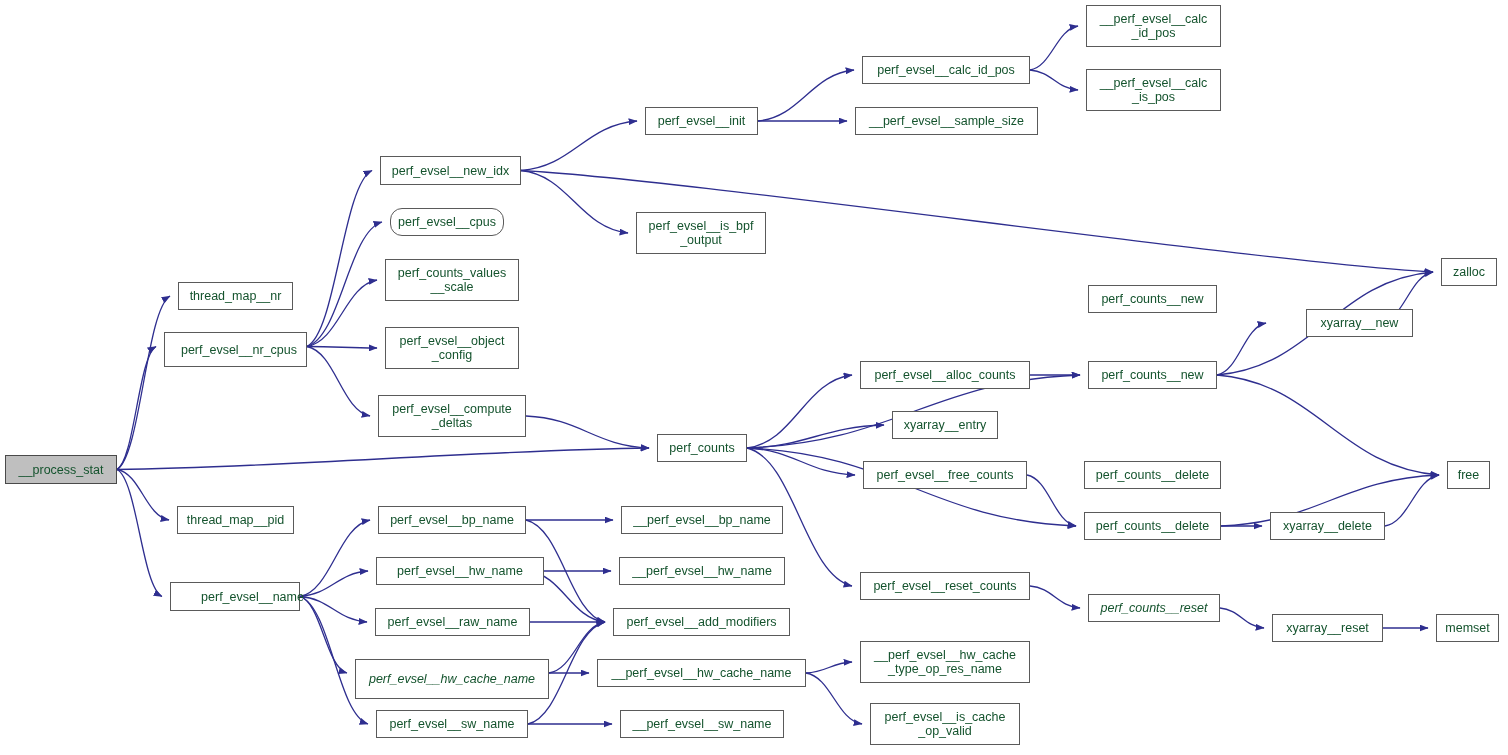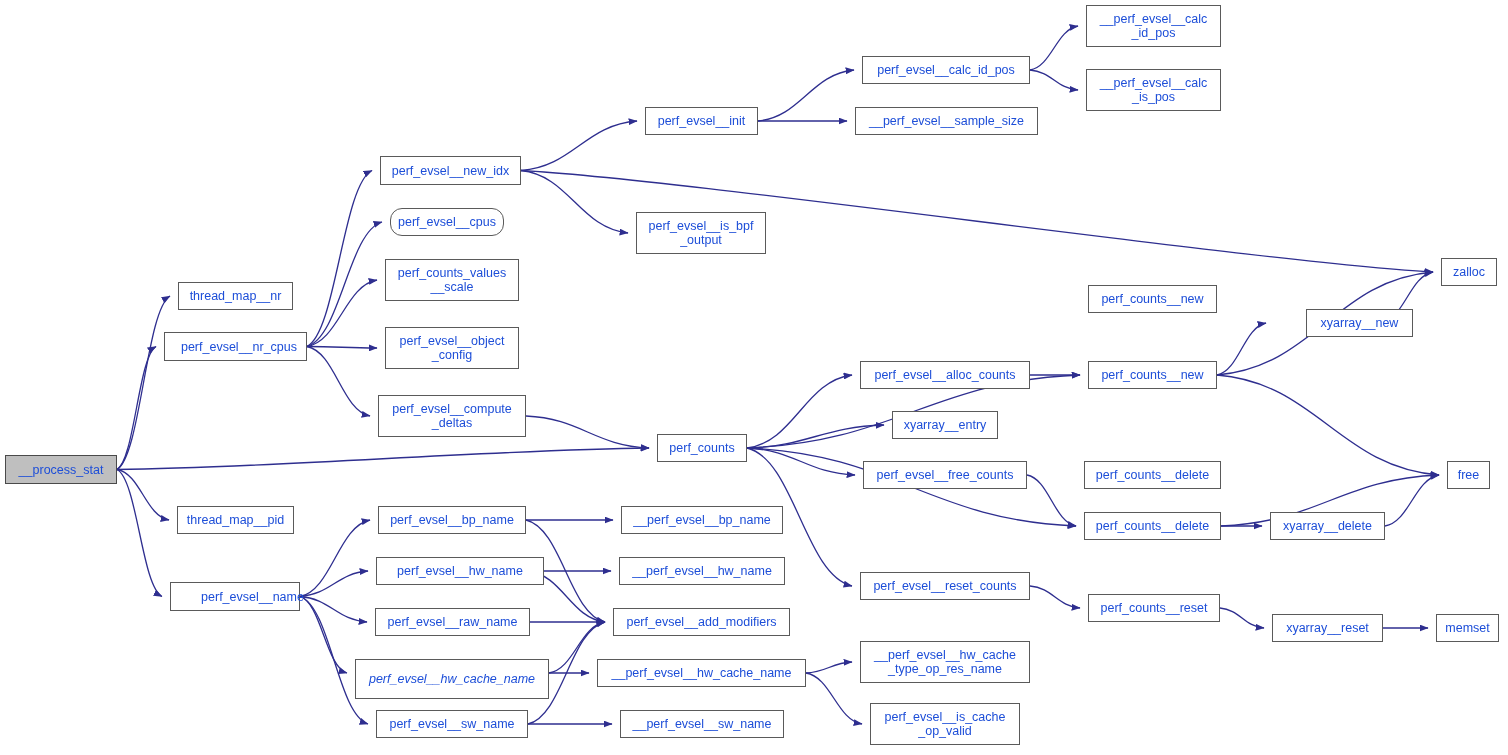--- a/index.html
+++ b/index.html
@@ -1,21 +1,21 @@
 <!DOCTYPE html>
 <html><head>
 <meta charset="utf-8">
 <style>
   html,body{margin:0;padding:0;background:#ffffff;}
   #canvas{position:relative;width:1508px;height:755px;background:#ffffff;overflow:hidden;
           font-family:"Liberation Sans","DejaVu Sans",sans-serif;}
   svg.edges{position:absolute;left:0;top:0;width:1508px;height:755px;pointer-events:none;}
   .node{position:absolute;box-sizing:border-box;border:1px solid #5a5a5a;background:#ffffff;
         display:flex;align-items:center;justify-content:center;text-align:center;
-        font-size:12.5px;color:#1d4ed8;line-height:1.12;white-space:pre;letter-spacing:0px;}
+        font-size:12.5px;color:#14532d;line-height:1.12;white-space:pre;letter-spacing:0px;}
   .node.hl{background:#bfbfbf;border-color:#4a4a4a;}
 </style>
 </head>
 <body>
 
 <div id="canvas">
   <svg class="edges" viewBox="0 0 1508 755">
     <defs>
       <marker id="ah" markerWidth="9" markerHeight="7" refX="8.4" refY="3.5" orient="auto" markerUnits="userSpaceOnUse">
         <path d="M0,0 L9,3.5 L0,7 z" fill="#2e2e8f"></path>
@@ -72,21 +72,21 @@
         <path d="M549,673 C574.2,668.92 579.8,626.08 605,622" marker-end="url(#ah)"></path>
         <path d="M528,724 C565.8,724 574.2,724 612,724" marker-end="url(#ah)"></path>
         <path d="M528,724 C562.65,715.84 570.35,630.16 605,622" marker-end="url(#ah)"></path>
         <path d="M806,673 C826.7,672.12 831.3,662.88 852,662" marker-end="url(#ah)"></path>
         <path d="M806,673 C831.2,677.08 836.8,719.92 862,724" marker-end="url(#ah)"></path>
       </g>
   </svg>
   <div id="node-layer">
       <div class="node hl" style="left: 5px; top: 455px; width: 112px; height: 29px;">__process_stat</div>
       <div class="node" style="left: 178px; top: 282px; width: 115px; height: 28px;">thread_map__nr</div>
-      <div class="node" style="left: 164px; top: 332px; width: 143px; height: 29px; padding-left: 7px;">perf_evsel__nr_cpus</div>
+      <div class="node" style="left: 164px; top: 332px; width: 143px; height: 35px; padding-left: 7px;">perf_evsel__nr_cpus</div>
       <div class="node" style="left: 177px; top: 506px; width: 117px; height: 28px;">thread_map__pid</div>
       <div class="node" style="left: 170px; top: 582px; width: 130px; height: 29px; padding-left: 35px;">perf_evsel__name</div>
       <div class="node" style="left: 380px; top: 156px; width: 141px; height: 29px;">perf_evsel__new_idx</div>
       <div class="node" style="left: 390px; top: 208px; width: 114px; height: 28px; border-radius: 12px;">perf_evsel__cpus</div>
       <div class="node" style="left: 385px; top: 259px; width: 134px; height: 42px;">perf_counts_values
 __scale</div>
       <div class="node" style="left: 385px; top: 327px; width: 134px; height: 42px;">perf_evsel__object
 _config</div>
       <div class="node" style="left: 378px; top: 395px; width: 148px; height: 42px;">perf_evsel__compute
 _deltas</div>
@@ -105,21 +105,21 @@
       <div class="node" style="left: 1088px; top: 361px; width: 129px; height: 28px;">perf_counts__new</div>
       <div class="node" style="left: 1274px; top: 309px; width: 107px; height: 28px; margin-left: 32px;">xyarray__new</div>
       <div class="node" style="left: 1441px; top: 258px; width: 56px; height: 28px;">zalloc</div>
       <div class="node" style="left: 892px; top: 411px; width: 106px; height: 28px;">xyarray__entry</div>
       <div class="node" style="left: 863px; top: 461px; width: 164px; height: 28px;">perf_evsel__free_counts</div>
       <div class="node" style="left: 1084px; top: 461px; width: 137px; height: 28px;">perf_counts__delete</div>
       <div class="node" style="left: 1084px; top: 512px; width: 137px; height: 28px;">perf_counts__delete</div>
       <div class="node" style="left: 1270px; top: 512px; width: 115px; height: 28px;">xyarray__delete</div>
       <div class="node" style="left: 1447px; top: 461px; width: 43px; height: 28px;">free</div>
       <div class="node" style="left: 860px; top: 572px; width: 170px; height: 28px;">perf_evsel__reset_counts</div>
-      <div class="node" style="left: 1088px; top: 594px; width: 132px; height: 28px;">perf_counts__reset</div>
+      <div class="node" style="left: 1088px; top: 594px; width: 132px; height: 28px; font-style: italic;">perf_counts__reset</div>
       <div class="node" style="left: 1272px; top: 614px; width: 111px; height: 28px;">xyarray__reset</div>
       <div class="node" style="left: 1436px; top: 614px; width: 63px; height: 28px;">memset</div>
       <div class="node" style="left: 378px; top: 506px; width: 148px; height: 28px;">perf_evsel__bp_name</div>
       <div class="node" style="left: 376px; top: 557px; width: 168px; height: 28px;">perf_evsel__hw_name</div>
       <div class="node" style="left: 375px; top: 608px; width: 155px; height: 28px;">perf_evsel__raw_name</div>
       <div class="node" style="left: 355px; top: 659px; width: 194px; height: 40px; font-style: italic;">perf_evsel__hw_cache_name</div>
       <div class="node" style="left: 376px; top: 710px; width: 152px; height: 28px;">perf_evsel__sw_name</div>
       <div class="node" style="left: 621px; top: 506px; width: 162px; height: 28px;">__perf_evsel__bp_name</div>
       <div class="node" style="left: 619px; top: 557px; width: 166px; height: 28px;">__perf_evsel__hw_name</div>
       <div class="node" style="left: 613px; top: 608px; width: 177px; height: 28px;">perf_evsel__add_modifiers</div>

